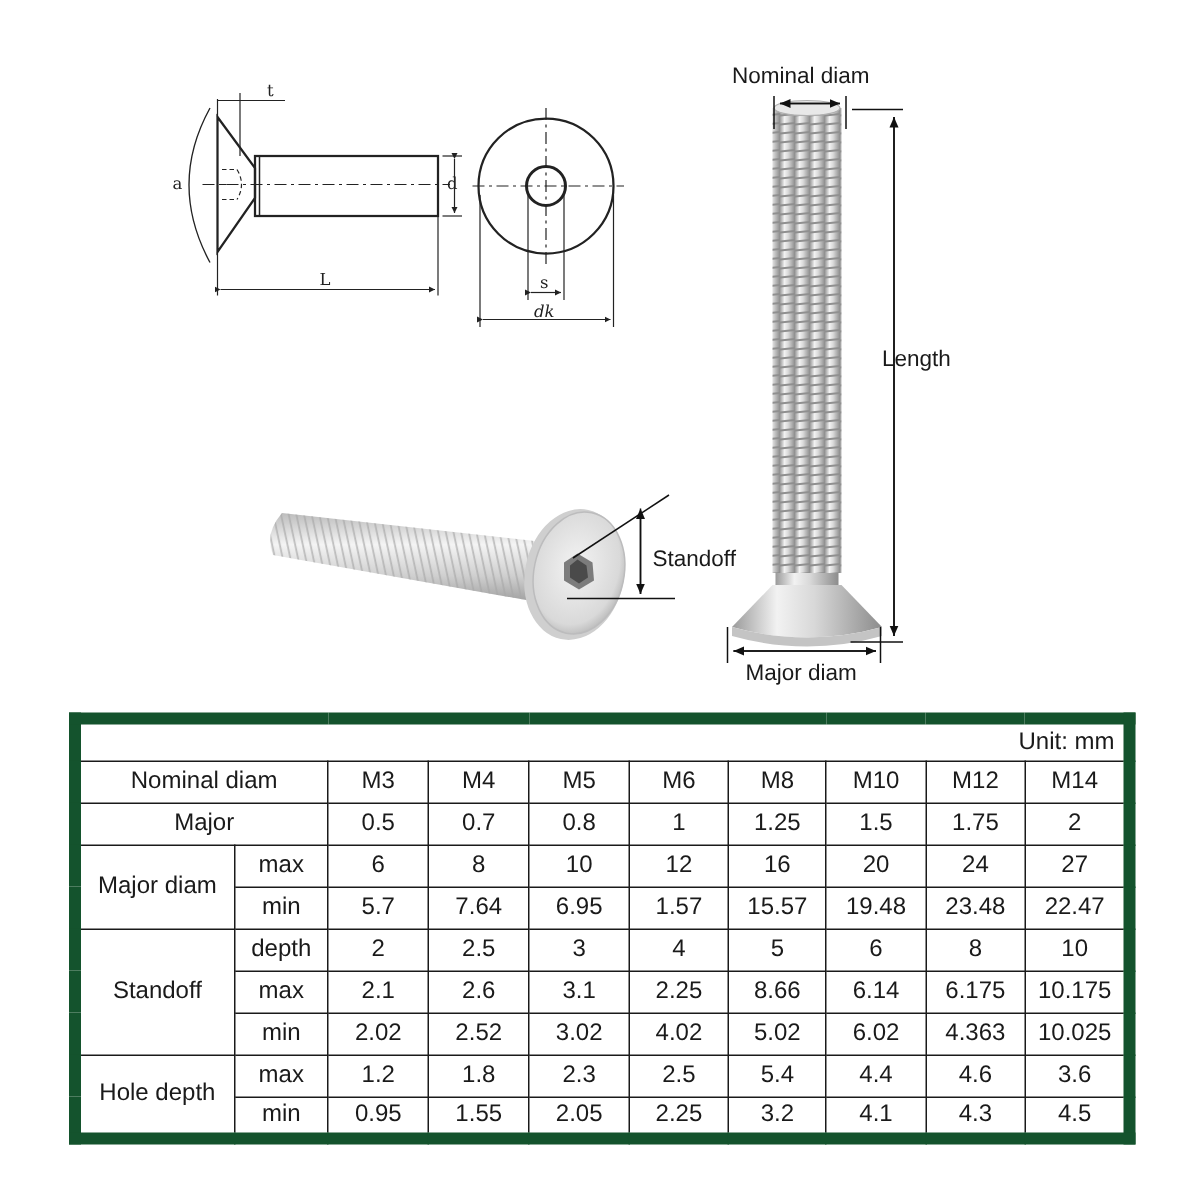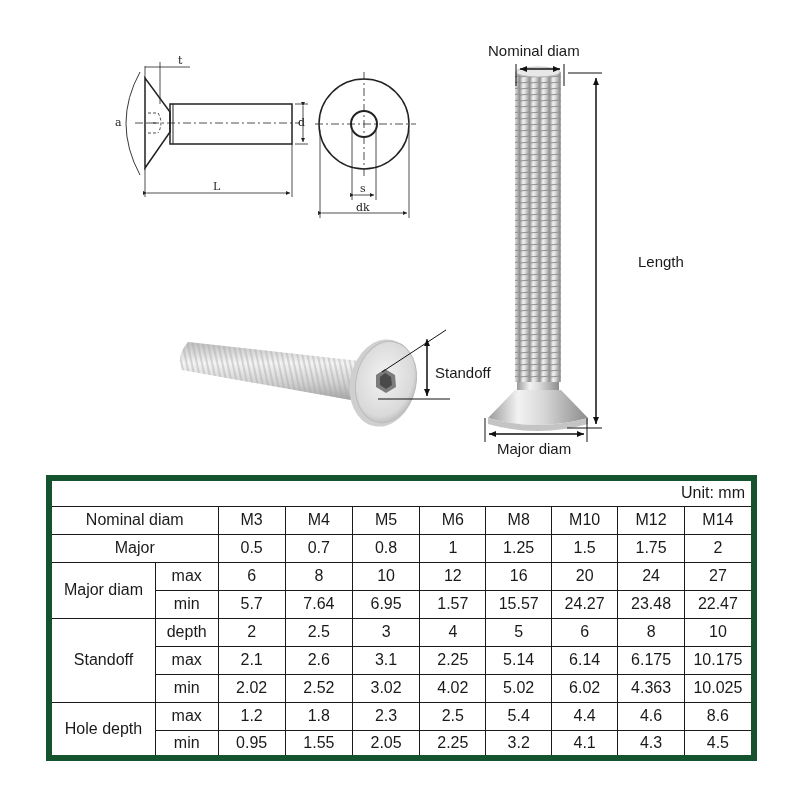--- a/index.html
+++ b/index.html
@@ -4,21 +4,21 @@
 <style>
   * { box-sizing: border-box; margin: 0; padding: 0; }
   html, body { width: 800px; height: 800px; background: #ffffff; overflow: hidden; }
   body { position: relative; font-family: "Liberation Sans", sans-serif; color: #1a1a1a; }
   .drawing { position: absolute; left: 0; top: 0; width: 800px; height: 470px; }
   .lbl { position: absolute; font-size: 15px; color: #1a1a1a; white-space: nowrap; }
   .dlbl { position: absolute; font-family: "DejaVu Serif", serif; font-size: 11px; color: #222; }
   table.spec {
     position: absolute; left: 46px; top: 475px; width: 711px;
     border-collapse: collapse; font-size: 16px;
-    border: 6px solid #14532d;
+    border: 8px solid #14532d;
   }
   table.spec td {
     border: 1px solid #1a1a1a; text-align: center; height: 28px; padding: 0;
     color: #1a1a1a; white-space: nowrap;
   }
   table.spec td.unit { text-align: right; padding-right: 6px; }
 </style>
 </head>
 <body>
 
@@ -124,24 +124,24 @@
       <line x1="489" y1="434" x2="584" y2="434" marker-end="url(#arr)"></line>
       <line x1="584" y1="434" x2="489" y2="434" marker-end="url(#arr)"></line>
     </g>
   </svg>
 
   <span class="dlbl" style="left:178px; top:54px;">t</span>
   <span class="dlbl" style="left:115px; top:116px;">a</span>
   <span class="dlbl" style="left:298px; top:116px;">d</span>
   <span class="dlbl" style="left:213px; top:180px;">L</span>
   <span class="dlbl" style="left:360px; top:182px;">s</span>
-  <span class="dlbl" style="left:356px; top:201px;">dk</span>
+  <span class="dlbl" style="left:356px; top:201px;font-style:italic;">dk</span>
 
   <span class="lbl" style="left:488px; top:42px;">Nominal diam</span>
-  <span class="lbl" style="left:638px; top:231px;margin-top:22px;">Length</span>
+  <span class="lbl" style="left:588px; top:231px;">Length</span>
   <span class="lbl" style="left:435px; top:364px;">Standoff</span>
   <span class="lbl" style="left:497px; top:440px;">Major diam</span>
 </div>
 
 <table class="spec">
   <colgroup>
     <col style="width:107px">
       <col style="width:63px">
     <col style="width:68px">
       <col style="width:68px">
@@ -190,21 +190,21 @@
     <td>24</td>
     <td>27</td>
   </tr>
   <tr>
     <td>min</td>
     <td>5.7</td>
     <td>7.64</td>
     <td>6.95</td>
     <td>1.57</td>
     <td>15.57</td>
-    <td>24.27</td>
+    <td>19.48</td>
     <td>23.48</td>
     <td>22.47</td>
   </tr>
   <tr>
     <td rowspan="3">Standoff</td>
     <td>depth</td>
     <td>2</td>
     <td>2.5</td>
     <td>3</td>
     <td>4</td>
@@ -212,21 +212,21 @@
     <td>6</td>
     <td>8</td>
     <td>10</td>
   </tr>
   <tr>
     <td>max</td>
     <td>2.1</td>
     <td>2.6</td>
     <td>3.1</td>
     <td>2.25</td>
-    <td>5.14</td>
+    <td>8.66</td>
     <td>6.14</td>
     <td>6.175</td>
     <td>10.175</td>
   </tr>
   <tr>
     <td>min</td>
     <td>2.02</td>
     <td>2.52</td>
     <td>3.02</td>
     <td>4.02</td>
@@ -238,21 +238,21 @@
   <tr>
     <td rowspan="2">Hole depth</td>
     <td>max</td>
     <td>1.2</td>
     <td>1.8</td>
     <td>2.3</td>
     <td>2.5</td>
     <td>5.4</td>
     <td>4.4</td>
     <td>4.6</td>
-    <td>8.6</td>
+    <td>3.6</td>
   </tr>
   <tr>
     <td>min</td>
     <td>0.95</td>
     <td>1.55</td>
     <td>2.05</td>
     <td>2.25</td>
     <td>3.2</td>
     <td>4.1</td>
     <td>4.3</td>

